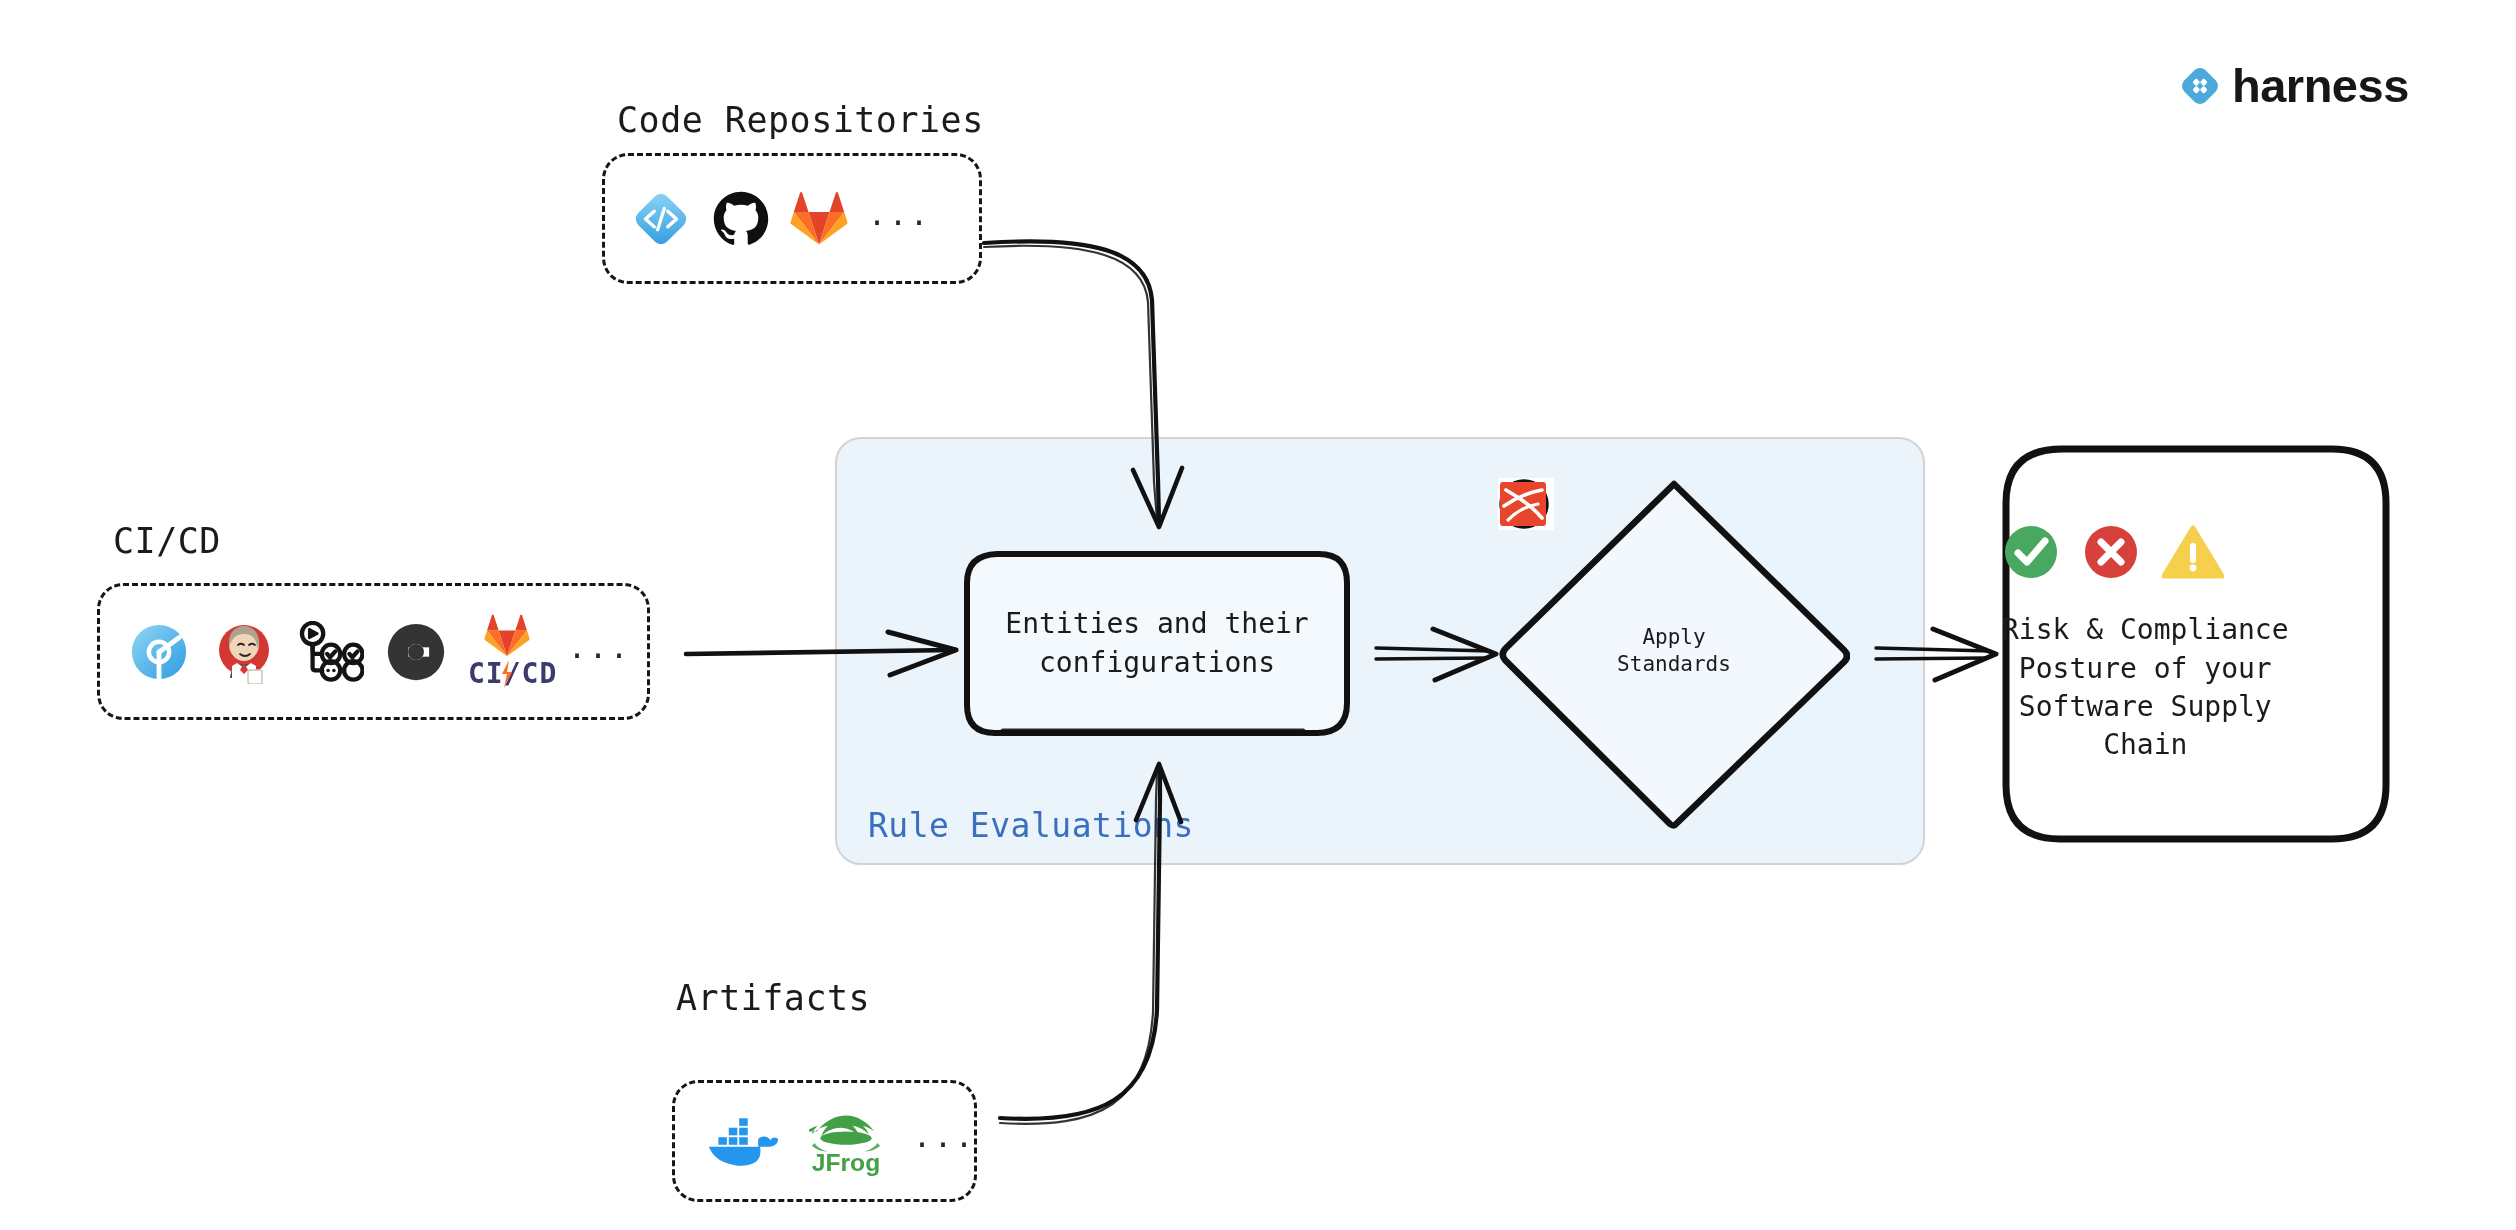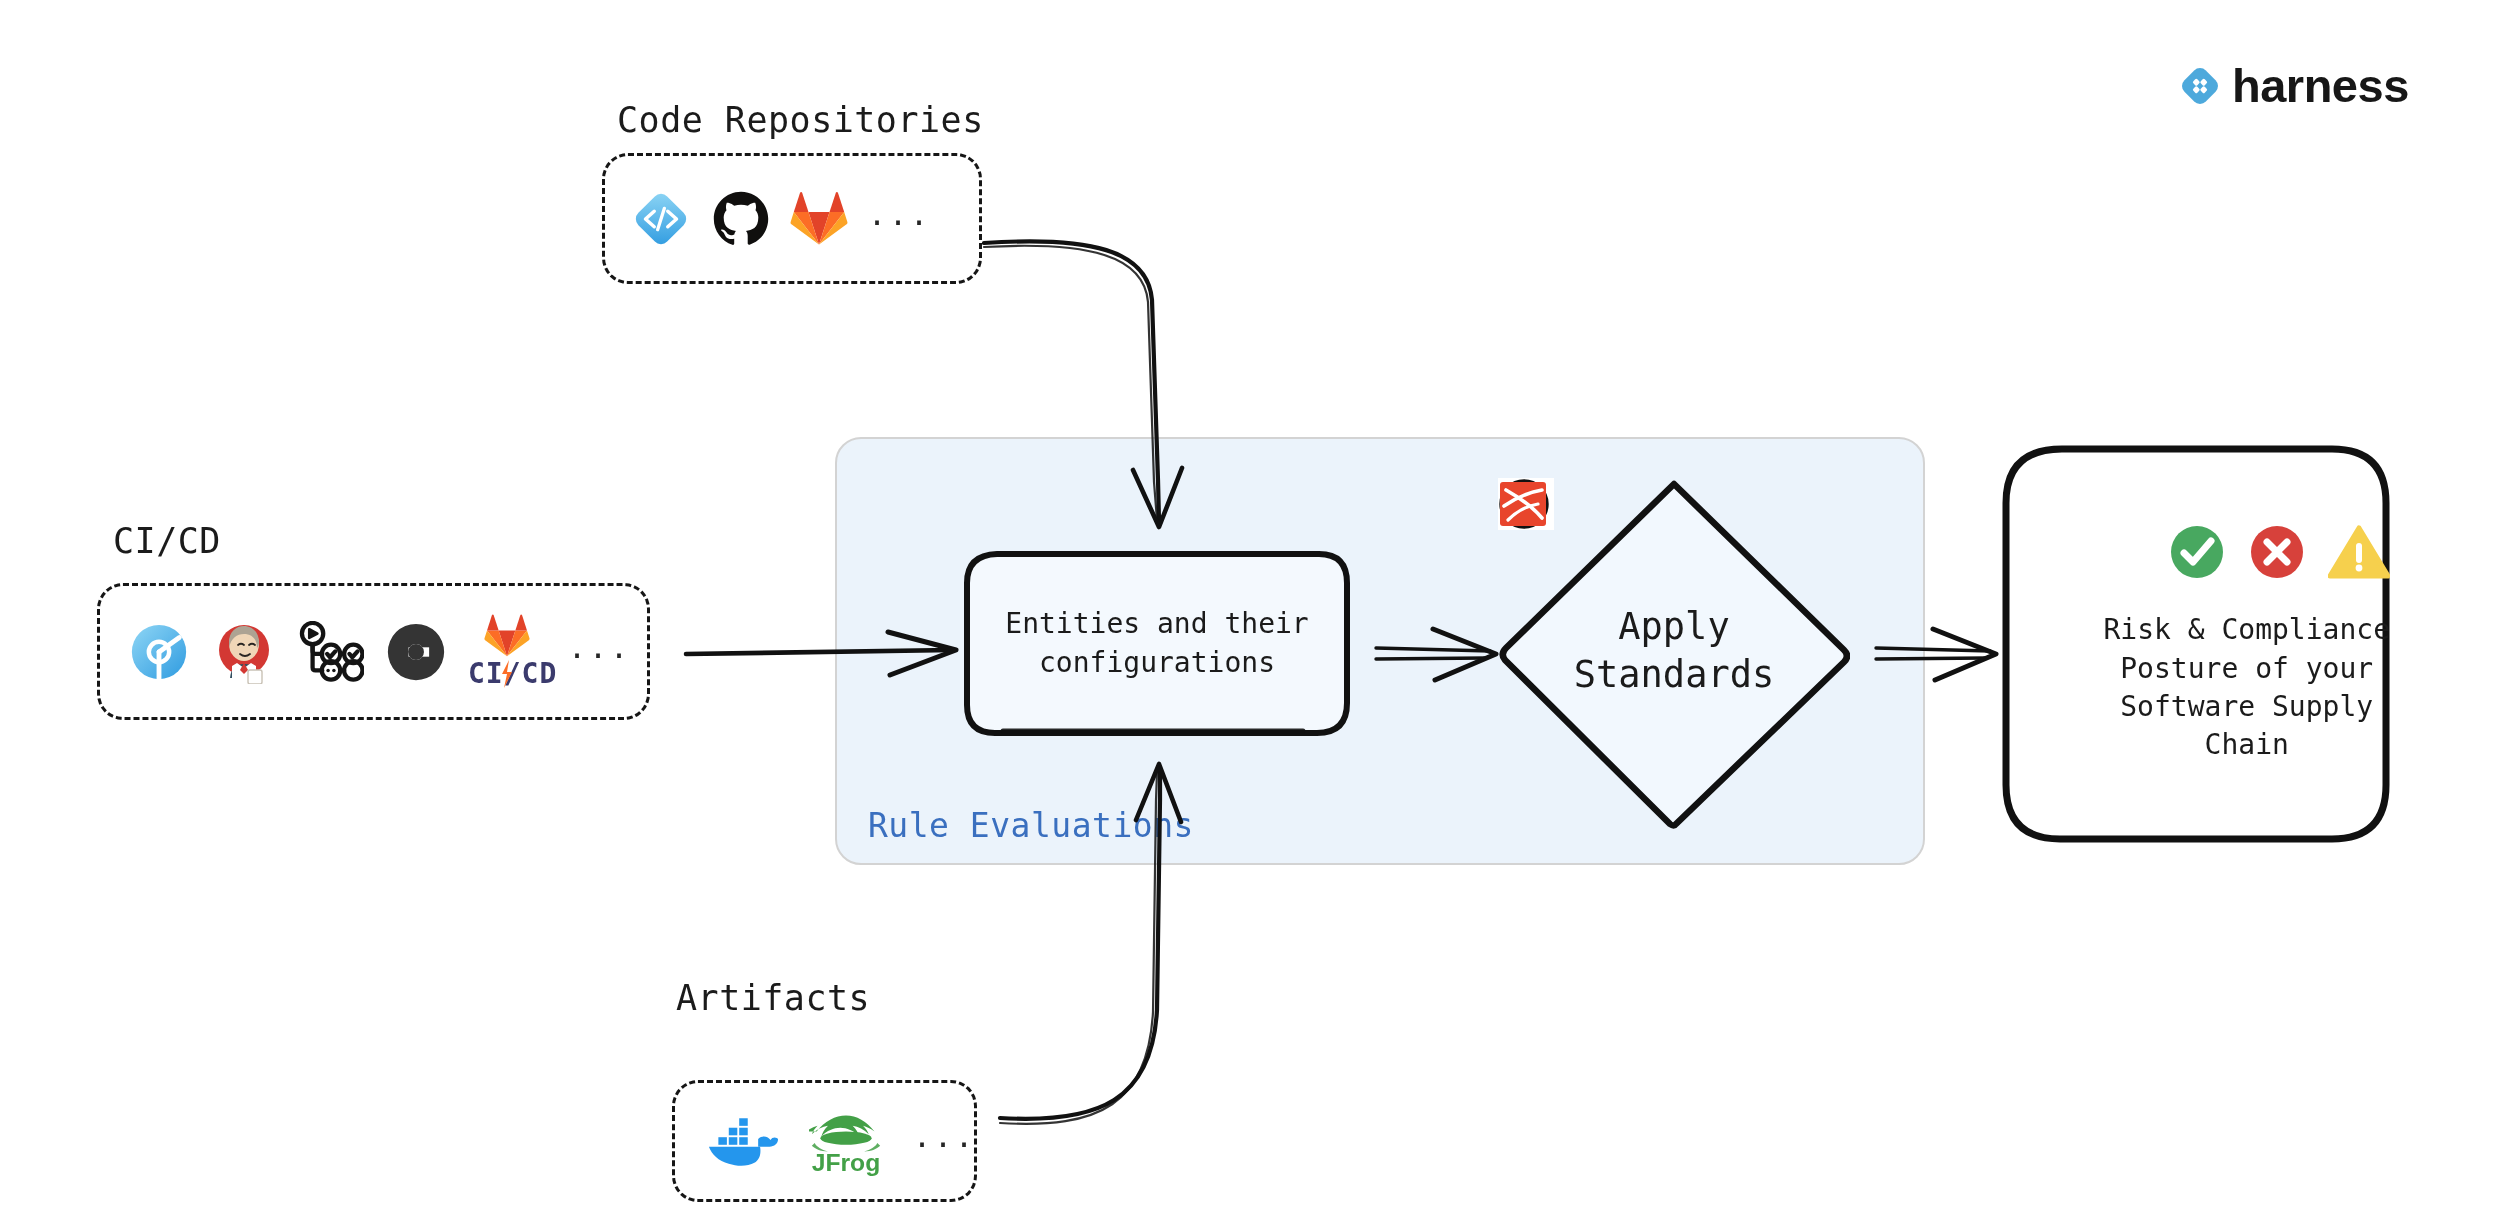--- a/index.html
+++ b/index.html
@@ -135,39 +135,39 @@
   #diamond-inner {
     position: absolute;
     inset: 0;
     display: flex;
     flex-direction: column;
     align-items: center;
     justify-content: center;
     gap: 6px;
   }
   #diamond-text {
-    font-size: 37px;
+    font-size: 21px;
     line-height: 1.3;
     text-align: center;
     white-space: pre-line;
     color: #1b1b1b;
   }
   .std-logos { display: flex; align-items: center; gap: 8px; }
 
   
   #output-card {
     position: absolute;
     left: 2002px;
     top: 445px;
     width: 388px;
     height: 398px;
     box-sizing: border-box;
     display: flex;
     flex-direction: column;
-    align-items: flex-end;
+    align-items: flex-start;
     justify-content: center;
     gap: 30px;
     z-index: 3;
   }
   #output-card .sketch-border { position: absolute; inset: 0; pointer-events: none; }
   .status-row { display: flex; align-items: center; gap: 22px; position: relative; z-index: 2; }
   #output-text {
     position: relative;
     z-index: 2;
     font-size: 28px;

